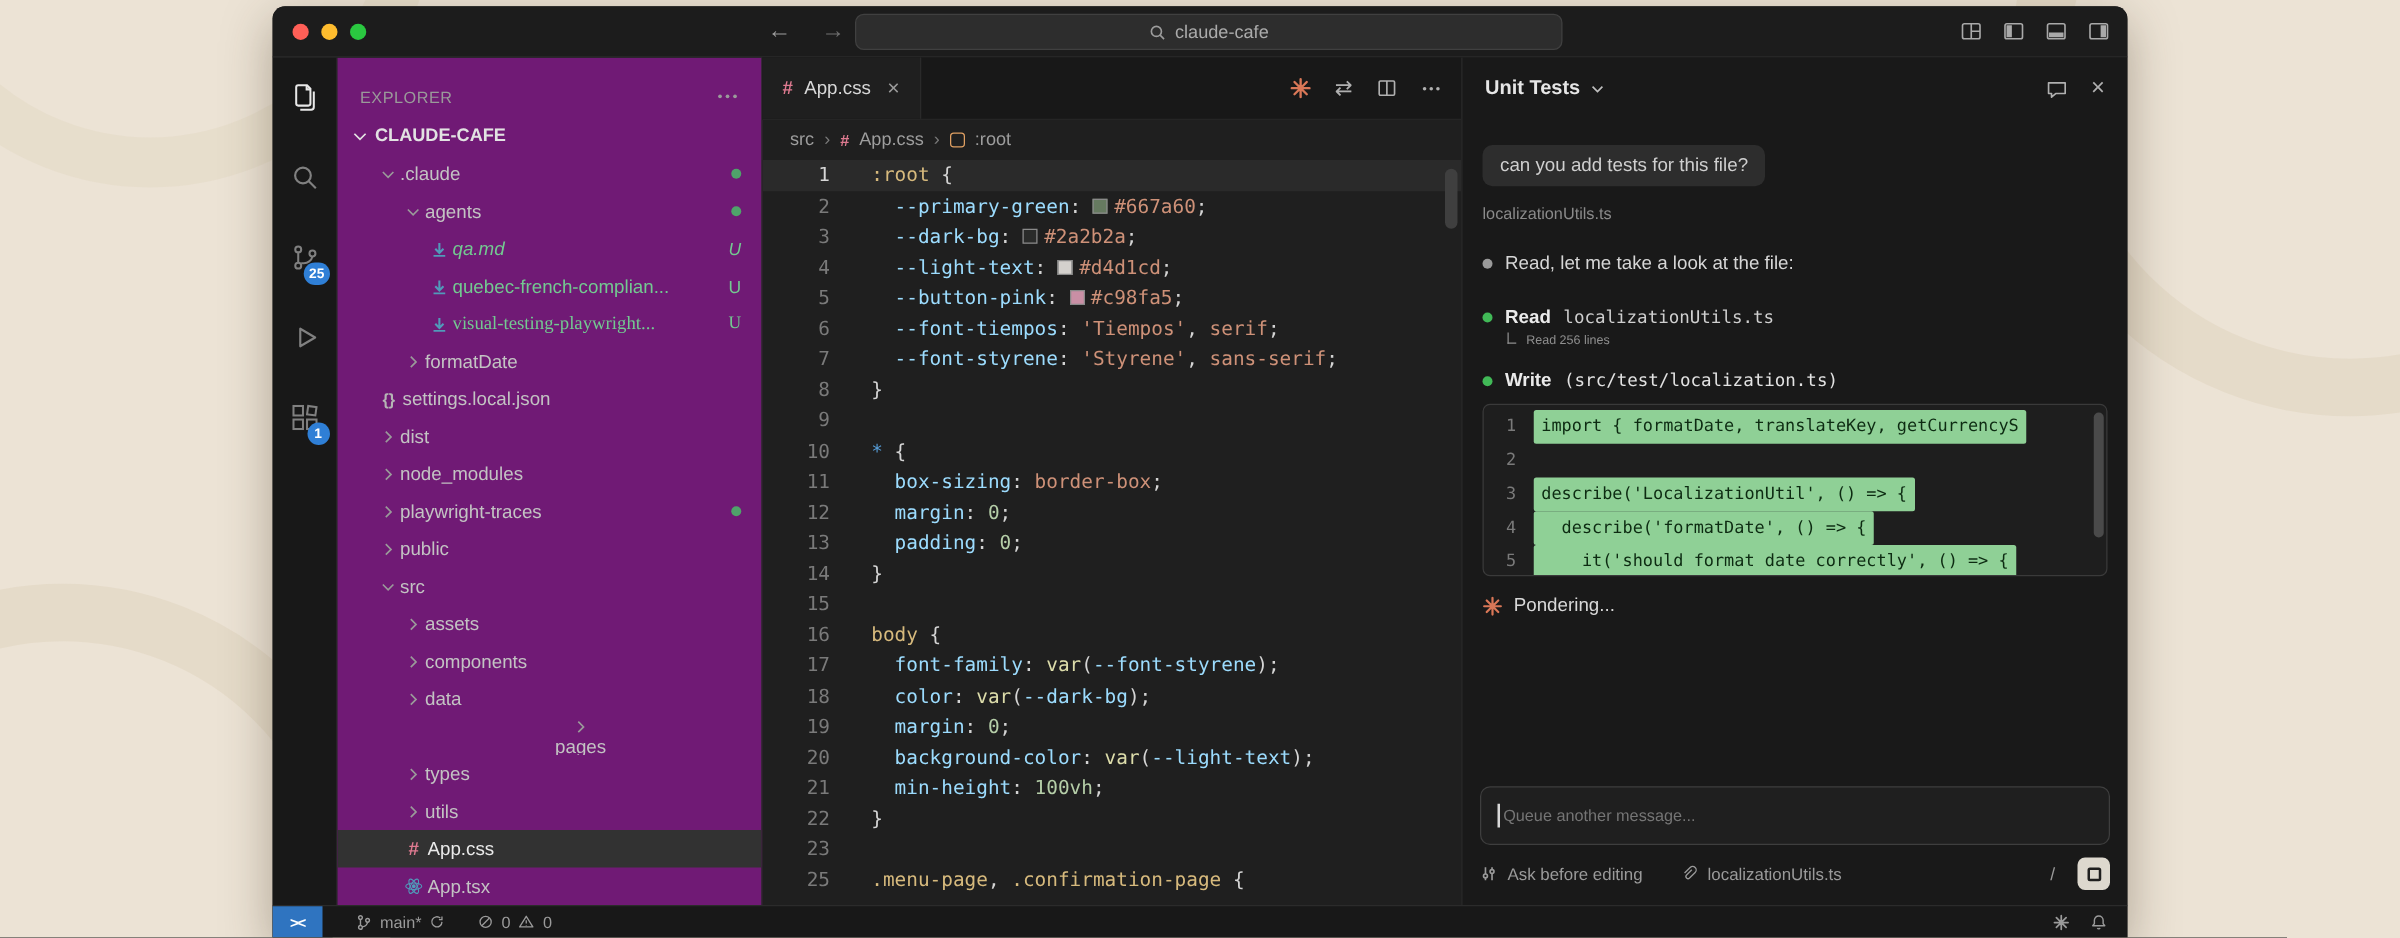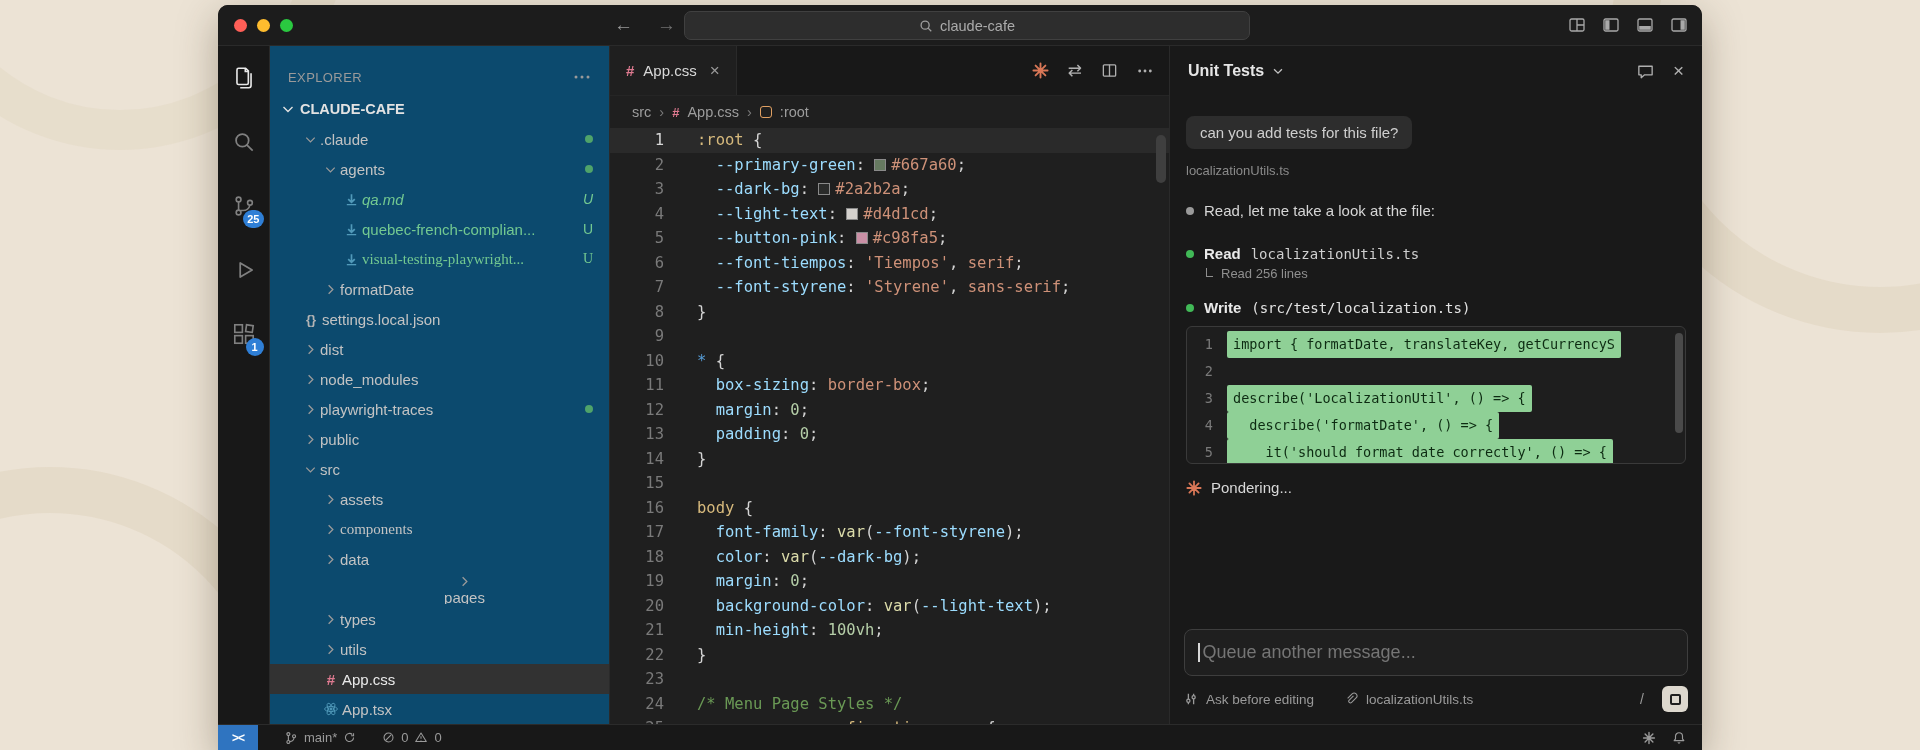--- a/index.html
+++ b/index.html
@@ -43,21 +43,21 @@
   .activitybar { width:52px; background:#181818; border-right:1px solid #2a2a2a; padding-top:8px;
     display:flex; flex-direction:column; align-items:center; flex:none; }
   .ab-item { width:52px; height:48px; margin-bottom:16px; display:flex; align-items:center; justify-content:center;
     color:#808080; position:relative; cursor:pointer; }
   .ab-item.active { color:#e8e8e8; }
   .ab-badge { position:absolute; right:6px; bottom:2px; min-width:18px; height:18px; padding:0 4px; border-radius:9px;
     background:var(--accent_blue,#2f7fd6); color:#fff; font-size:11px; font-weight:700;
     display:flex; align-items:center; justify-content:center; }
 
   
-  .sidebar { width:340px; background:#0c4a6e; border-right:1px solid #2a2a2a; flex:none;
+  .sidebar { width:340px; background:#701a75; border-right:1px solid #2a2a2a; flex:none;
     padding-top:14px; display:flex; flex-direction:column; overflow:hidden; }
   .sb-header { height:34px; padding:0 18px; display:flex; align-items:center; justify-content:space-between;
     color:#9a9a9a; font-size:13px; letter-spacing:.4px; }
   .sb-root { height:30px; padding:0 8px 0 10px; display:flex; align-items:center; gap:4px;
     color:#e2e2e2; font-weight:700; font-size:14.5px; }
   .trow { height:30px; display:flex; align-items:center; font-size:15px; color:#c3c3c3; cursor:pointer; }
   .trow.sel { background:#323232; color:#eaeaea; }
   .trow .chev { width:20px; display:flex; justify-content:center; color:#9a9a9a; flex:none; }
   .trow .ficon { width:22px; display:flex; justify-content:center; flex:none; font-weight:700; }
   .trow .tlabel { flex:1; white-space:nowrap; overflow:hidden; }
@@ -104,38 +104,38 @@
   .bubble { display:inline-block; margin-top:20px; background:#2d2d2d; border-radius:8px;
     padding:8px 14px; color:#cfcfcf; font-size:15px; }
   .ctx-file { margin-top:14px; color:#8a8a8a; font-size:13px; }
   .msg-row { display:flex; align-items:baseline; gap:10px; }
   .bullet { width:8px; height:8px; border-radius:50%; flex:none; align-self:center; }
   .bullet.grey { background:#9a9a9a; } .bullet.green { background:#41b957; }
   .intro { margin-top:24px; color:#d6d6d6; font-size:15px; }
   .tool-row { margin-top:26px; color:#eaeaea; font-size:15px; }
   .tool-verb { font-weight:700; }
   .mono { font-family:"DejaVu Sans Mono", monospace; font-size:14px; color:#cfcfcf; }
-  .tool-result { margin:4px 0 0 20px; display:flex; align-items:center; gap:8px; color:#8f8f8f; font-size:13px; }
+  .tool-result { margin:4px 0 0 20px; display:flex; align-items:center; gap:8px; color:#8f8f8f; font-size:10px; }
   .elbow { width:7px; height:9px; border-left:1.5px solid #8f8f8f; border-bottom:1.5px solid #8f8f8f; display:inline-block; margin-bottom:3px; }
 
   .codeblock { margin-top:10px; height:138px; border:1px solid #3a3a3a; border-radius:6px; background:#1e1e1e;
     overflow:hidden; font-family:"DejaVu Sans Mono", monospace; font-size:13.5px; line-height:27px; position:relative; padding-top:4px; }
   .cb-row { display:flex; white-space:pre; }
   .cb-row .gut { width:26px; text-align:right; color:#7a7a7a; flex:none; }
   .cb-row .txt { margin-left:14px; }
   .cb-row .txt.add { background:var(--diff_added_bg,#8fd096); color:var(--diff_added_text,#0d2b12); padding:0 6px; border-radius:2px; }
   .cb-thumb { position:absolute; right:2px; top:6px; width:8px; height:100px; background:#4a4a4a; border-radius:4px; }
 
   .ponder { margin-top:15px; display:flex; align-items:center; gap:9px; color:#d8d8d8; font-size:15px; }
 
   .composer { position:absolute; left:14px; right:14px; bottom:14px; }
   .inputbox { height:47px; border:1px solid #3e3e3e; border-radius:8px; background:#1f1f1f;
     display:flex; align-items:center; padding:0 13px; cursor:text; }
   .caret { width:1.5px; height:19px; background:#d8d8d8; margin-right:3px; }
-  .placeholder { color:#757575; font-size:18px; }
+  .placeholder { color:#757575; font-size:13px; }
   .comp-row { margin-top:12px; height:22px; display:flex; align-items:center; gap:8px; color:#9a9a9a; font-size:13.5px; }
   .comp-row .gap { width:14px; }
   .comp-row .spacer { flex:1; }
   .slash { font-size:14px; margin-right:10px; }
   .stop-btn { width:26px; height:26px; border-radius:6px; background:#ddd8ce; display:flex; align-items:center; justify-content:center; cursor:pointer; }
   .stop-btn i { display:block; width:11px; height:11px; border:2.5px solid #1f1f1f; border-radius:2px; }
 
   
   .statusbar { height:26px; background:#181818; border-top:1px solid #2b2b2b; display:flex; align-items:center;
     font-size:13px; color:#9a9a9a; flex:none; }
@@ -380,21 +380,21 @@
             <span class="tlabel">src</span>
           </div>
           <div class="trow" style="padding-left: 50px;">
             <span class="chev">
               <svg width="15" height="15" viewBox="0 0 16 16" fill="none" stroke="currentColor" stroke-width="1.4">
                 <path d="M6 3.5l4.5 4.5L6 12.5"></path>
               </svg>
             </span>
             <span class="tlabel">assets</span>
           </div>
-          <div class="trow" style="padding-left: 50px; font-family: Liberation Serif, serif;">
+          <div class="trow" style="padding-left: 50px;">
             <span class="chev">
               <svg width="15" height="15" viewBox="0 0 16 16" fill="none" stroke="currentColor" stroke-width="1.4">
                 <path d="M6 3.5l4.5 4.5L6 12.5"></path>
               </svg>
             </span>
             <span class="tlabel">components</span>
           </div>
           <div class="trow" style="padding-left: 50px;">
             <span class="chev">
               <svg width="15" height="15" viewBox="0 0 16 16" fill="none" stroke="currentColor" stroke-width="1.4">
@@ -502,21 +502,20 @@
           <div class="cline"><span class="gut">14</span><span class="ctext"><span class="tk-pn">}</span></span></div>
           <div class="cline"><span class="gut">15</span><span class="ctext"></span></div>
           <div class="cline"><span class="gut">16</span><span class="ctext"><span class="tk-sel">body</span><span class="tk-pn"> {</span></span></div>
           <div class="cline"><span class="gut">17</span><span class="ctext"><span class="tk-pn">  </span><span class="tk-prop">font-family</span><span class="tk-pn">: </span><span class="tk-fn">var</span><span class="tk-pn">(</span><span class="tk-prop">--font-styrene</span><span class="tk-pn">);</span></span></div>
           <div class="cline"><span class="gut">18</span><span class="ctext"><span class="tk-pn">  </span><span class="tk-prop">color</span><span class="tk-pn">: </span><span class="tk-fn">var</span><span class="tk-pn">(</span><span class="tk-prop">--dark-bg</span><span class="tk-pn">);</span></span></div>
           <div class="cline"><span class="gut">19</span><span class="ctext"><span class="tk-pn">  </span><span class="tk-prop">margin</span><span class="tk-pn">: </span><span class="tk-num">0</span><span class="tk-pn">;</span></span></div>
           <div class="cline"><span class="gut">20</span><span class="ctext"><span class="tk-pn">  </span><span class="tk-prop">background-color</span><span class="tk-pn">: </span><span class="tk-fn">var</span><span class="tk-pn">(</span><span class="tk-prop">--light-text</span><span class="tk-pn">);</span></span></div>
           <div class="cline"><span class="gut">21</span><span class="ctext"><span class="tk-pn">  </span><span class="tk-prop">min-height</span><span class="tk-pn">: </span><span class="tk-num">100vh</span><span class="tk-pn">;</span></span></div>
           <div class="cline"><span class="gut">22</span><span class="ctext"><span class="tk-pn">}</span></span></div>
           <div class="cline"><span class="gut">23</span><span class="ctext"></span></div>
-          <div class="cline"><span class="gut">24</span><span class="ctext"><span class="tk-cm">/* Menu Page Styles */</span></span></div>
           <div class="cline"><span class="gut">25</span><span class="ctext"><span class="tk-sel">.menu-page</span><span class="tk-pn">, </span><span class="tk-sel">.confirmation-page</span><span class="tk-pn"> {</span></span></div>
         </div>
       <div class="ed-thumb"></div>
     </div>
 
     <div class="panel">
       <div class="pn-header">
         <span class="pn-title">
           <span>Unit Tests</span>
           <svg width="14" height="14" viewBox="0 0 16 16" fill="none" stroke="#c0c0c0" stroke-width="1.5">

